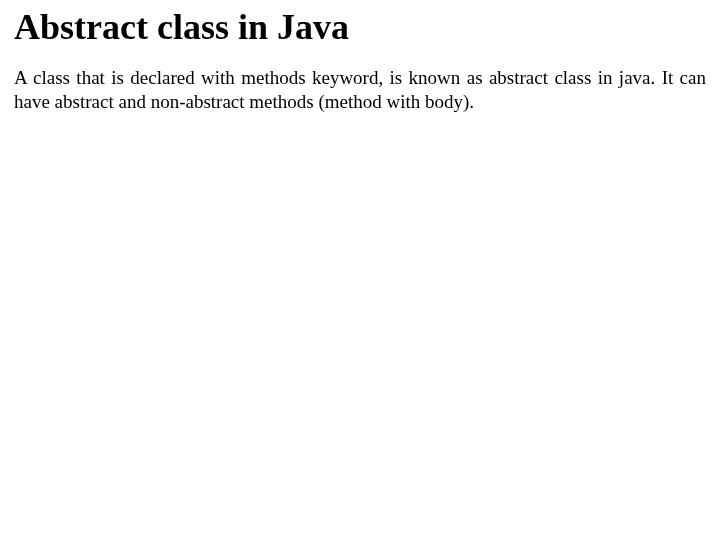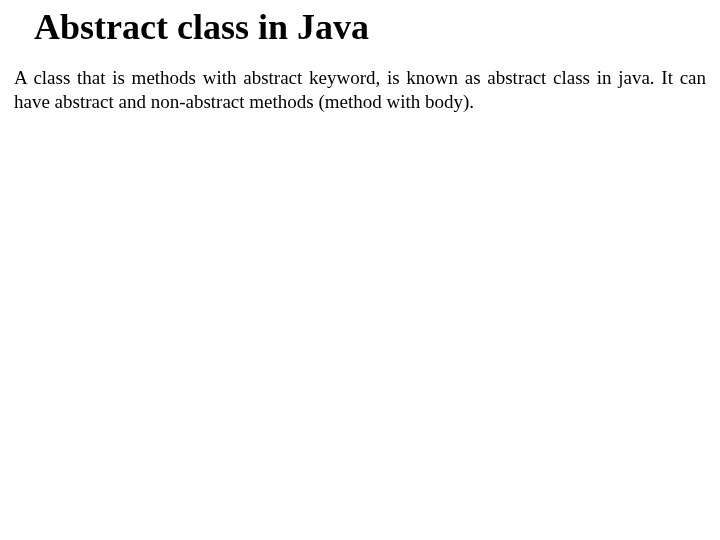--- a/index.html
+++ b/index.html
@@ -13,26 +13,25 @@
       background: #ffffff;
       font-family: "Times New Roman", Times, serif;
       color: #000000;
       padding: 8px 14px;
     }
     .title {
       font-size: 36px;
       font-weight: bold;
       margin-bottom: 18px;
       line-height: 1.1;
-      margin-left: 20px;
     }
     .paragraph {
       font-size: 19px;
       line-height: 1.3;
       text-align: justify;
     }
   </style>
 </head>
 <body>
 
 <h1 class="title">Abstract class in Java</h1>
 
-<p class="paragraph">A class that is methods with abstract keyword, is known as abstract class in java. It can have abstract and non-abstract methods (method with body).</p>
+<p class="paragraph">A class that is declared with methods keyword, is known as abstract class in java. It can have abstract and non-abstract methods (method with body).</p>
 
 </body></html>

